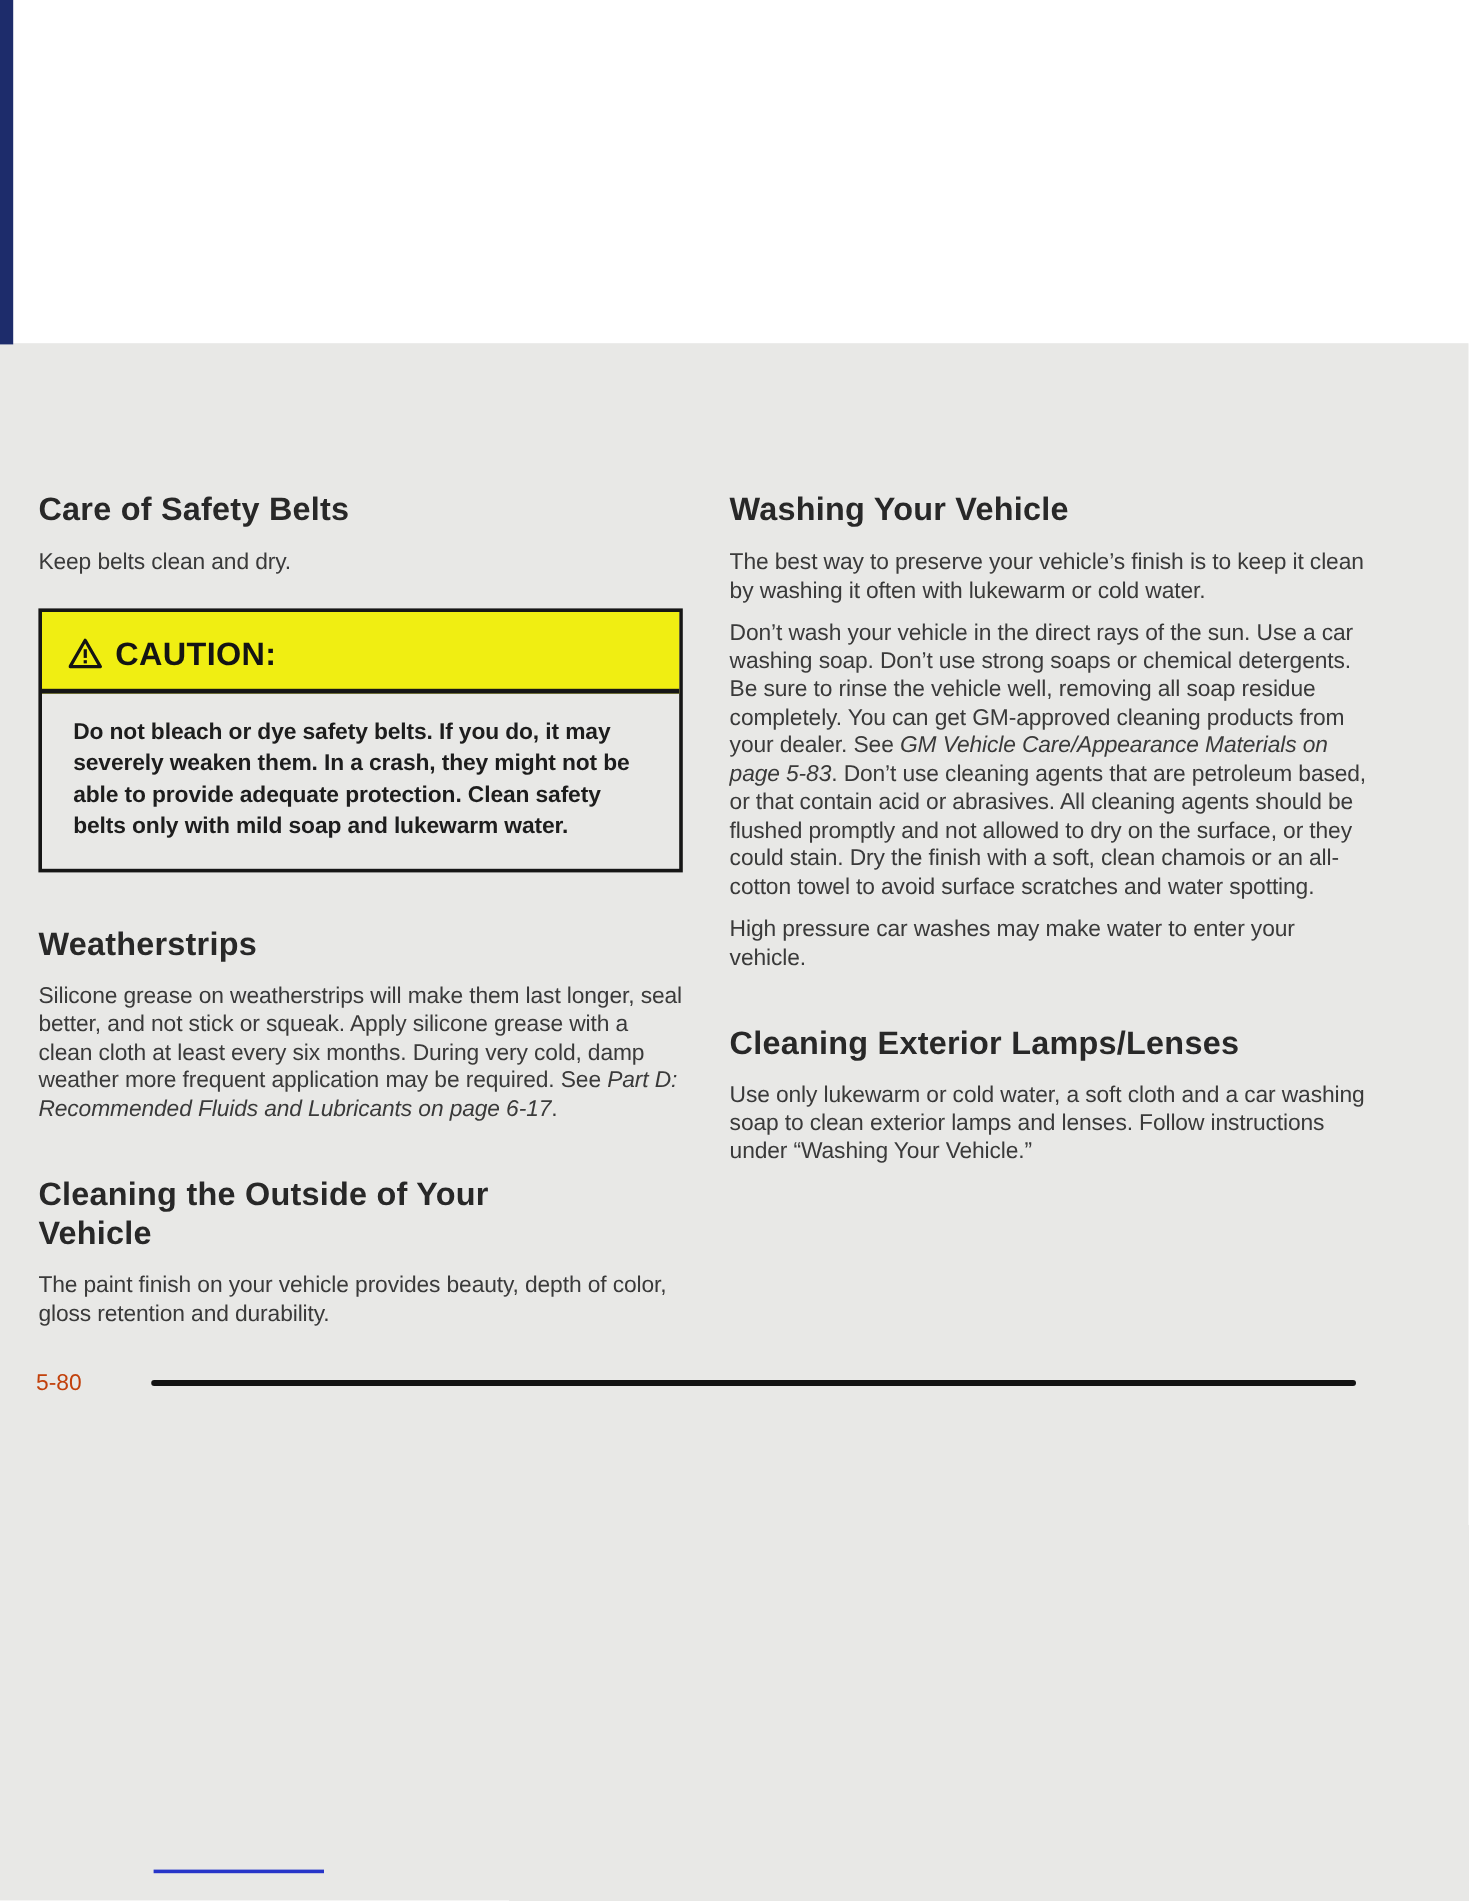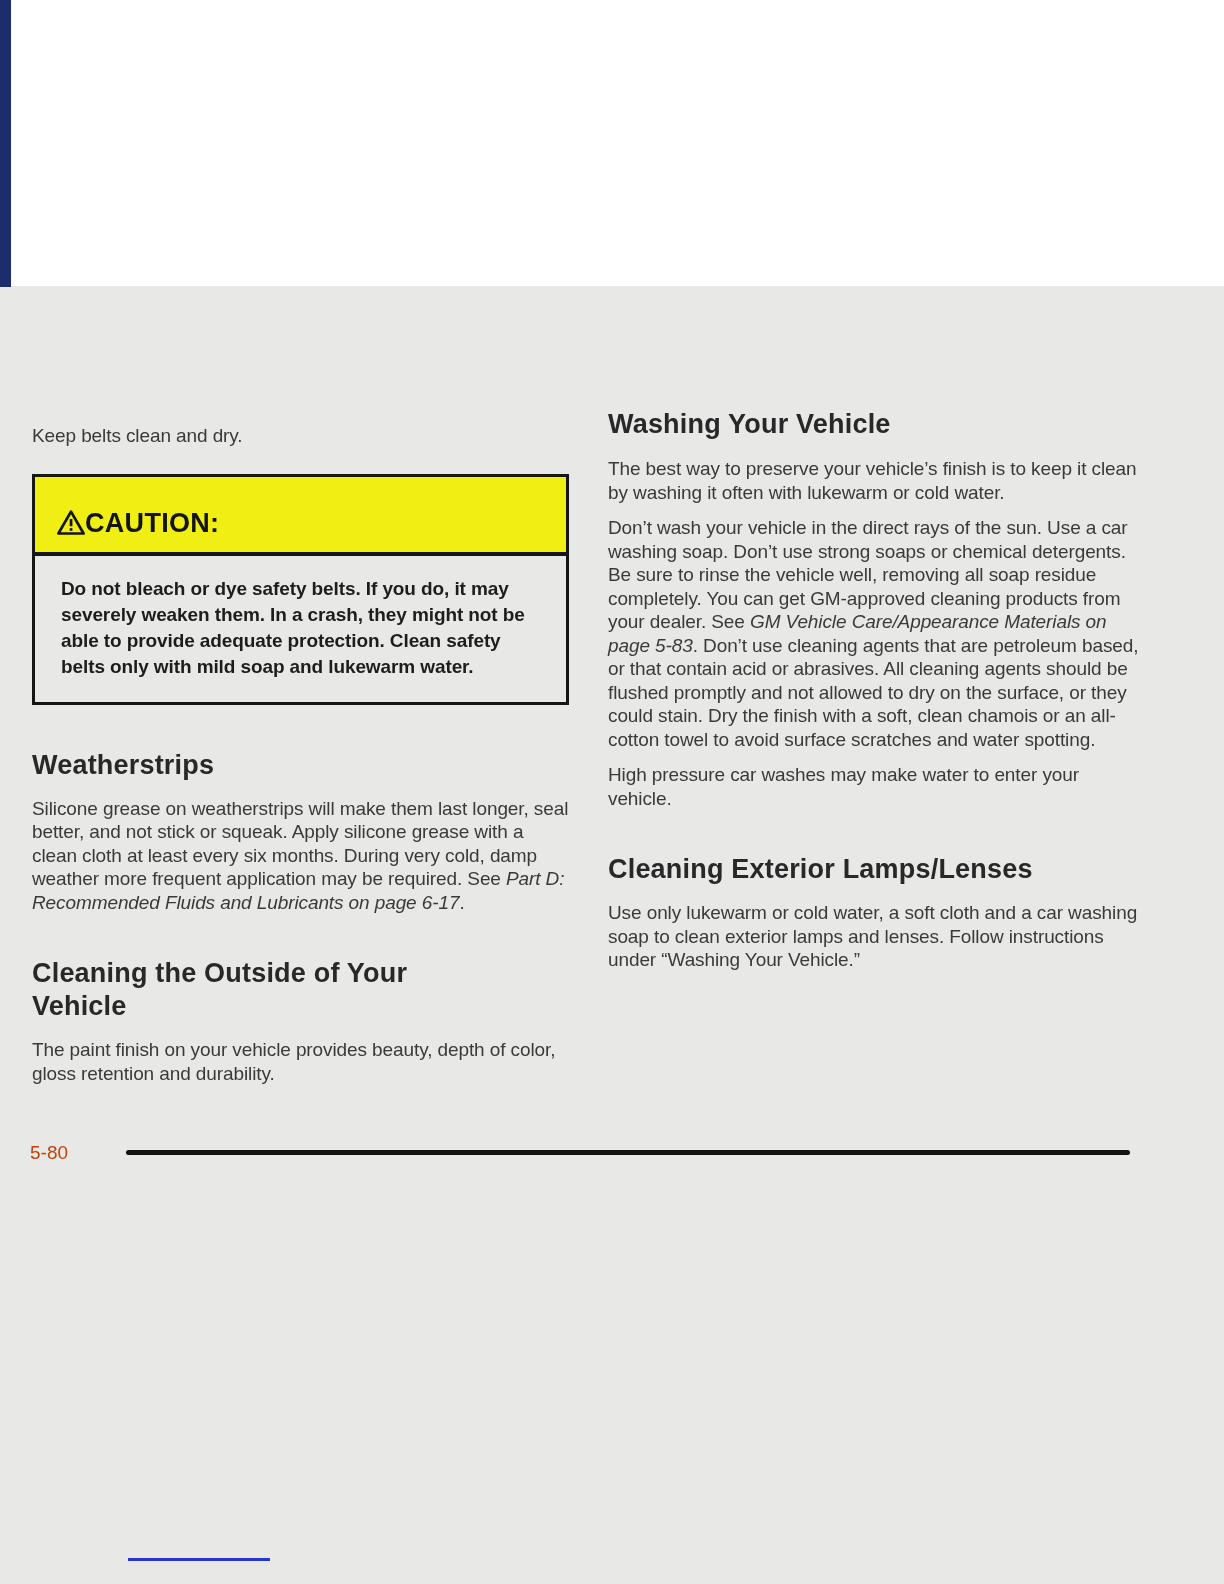--- a/index.html
+++ b/index.html
@@ -72,24 +72,24 @@
   .italic { font-style: italic; }
 
   
   .caution-box {
     border: 3px solid #161616;
     width: 537px;
   }
   .caution-header {
     background: #f0ee12;
     border-bottom: 4px solid #161616;
-    padding: 31px 20px 13px 22px;
+    padding: 20px 20px 13px 22px;
     display: flex;
     align-items: center;
-    gap: 0;
+    gap: 11px;
   }
   .caution-header .label {
     font-size: 27px;
     font-weight: bold;
     color: #141414;
     letter-spacing: 0.3px;
   }
   .caution-icon { display: inline-flex; align-items: center; }
   .caution-body {
     padding: 20px 20px 22px 26px;
@@ -130,20 +130,21 @@
 </head>
 <body>
 
 <div class="sheet">
 
   <div class="page-gray" style="background: rgb(232, 232, 230);"></div>
   <div class="binding-bar" style="background: rgb(29, 44, 107);"></div>
 
   <div class="col col-left">
 
+    <div class="h-section">Care of Safety Belts</div>
 
     <p class="body-text mt-intro">Keep belts clean and dry.</p>
 
     <div class="caution-box mt-box">
       <div class="caution-header" style="background: rgb(240, 238, 18);">
         <span class="caution-icon">
           <svg viewBox="0 0 24 24" width="28" height="28" aria-hidden="true">
             <path d="M12 2.2 L22.8 21 H1.2 Z" fill="none" stroke="#141414" stroke-width="2.3" stroke-linejoin="round"></path>
             <rect x="10.9" y="8.6" width="2.3" height="6.2" fill="#141414"></rect>
             <rect x="10.9" y="16.4" width="2.3" height="2.3" fill="#141414"></rect>

